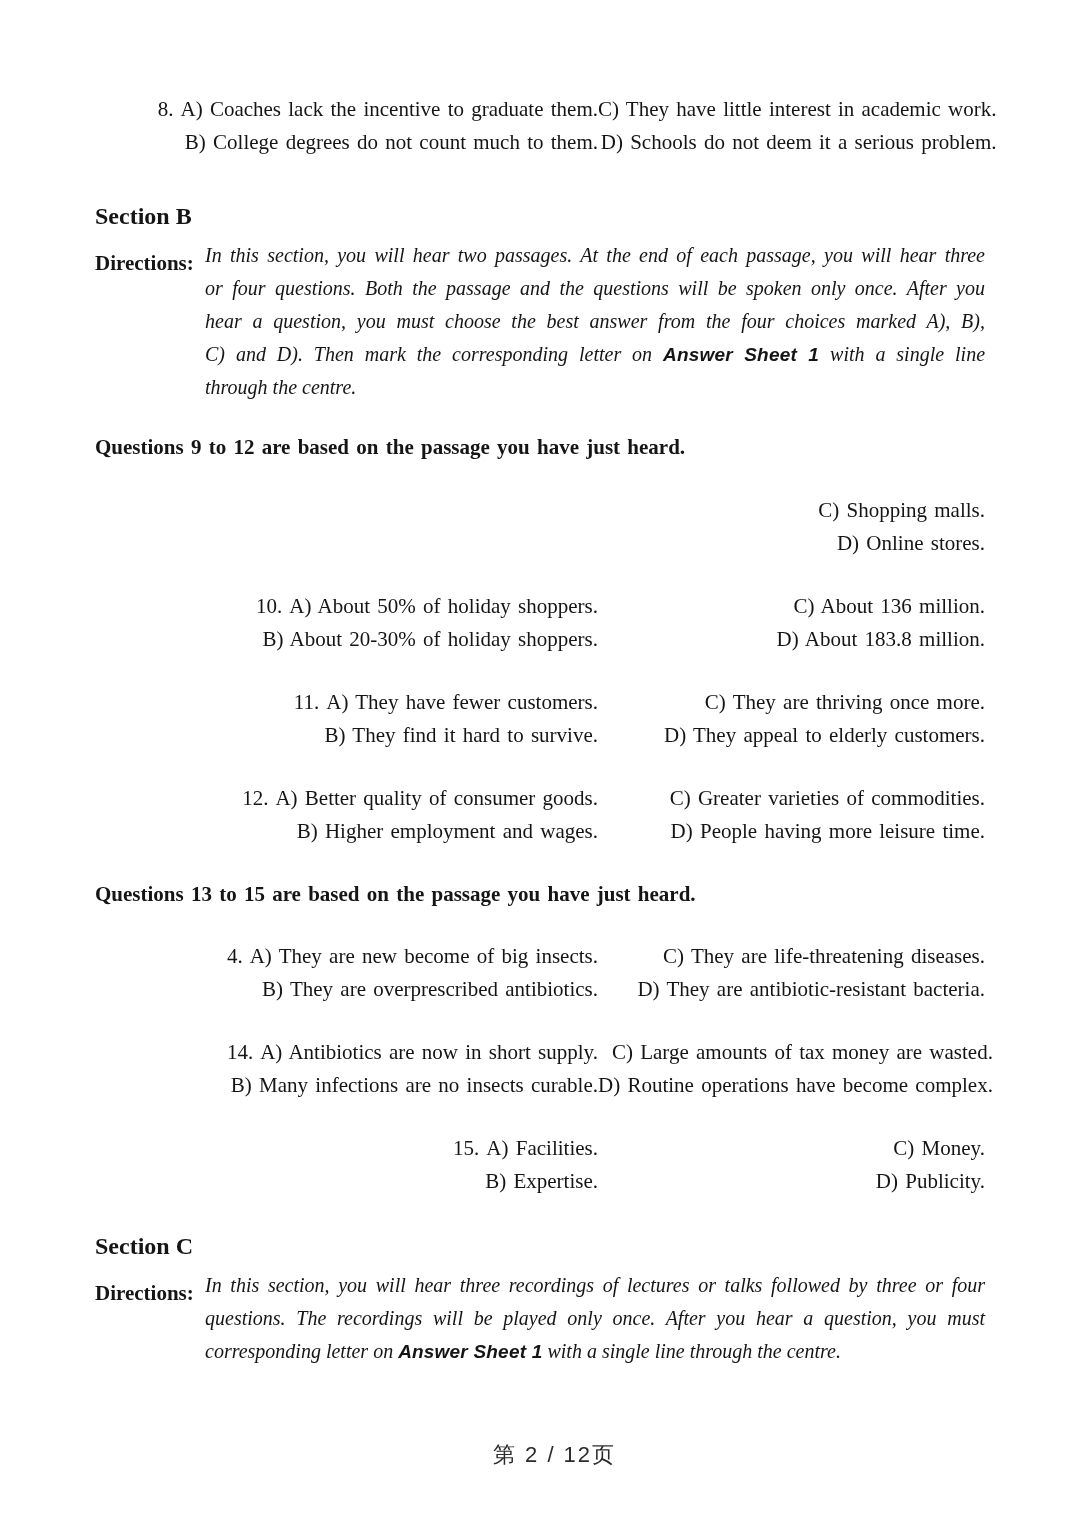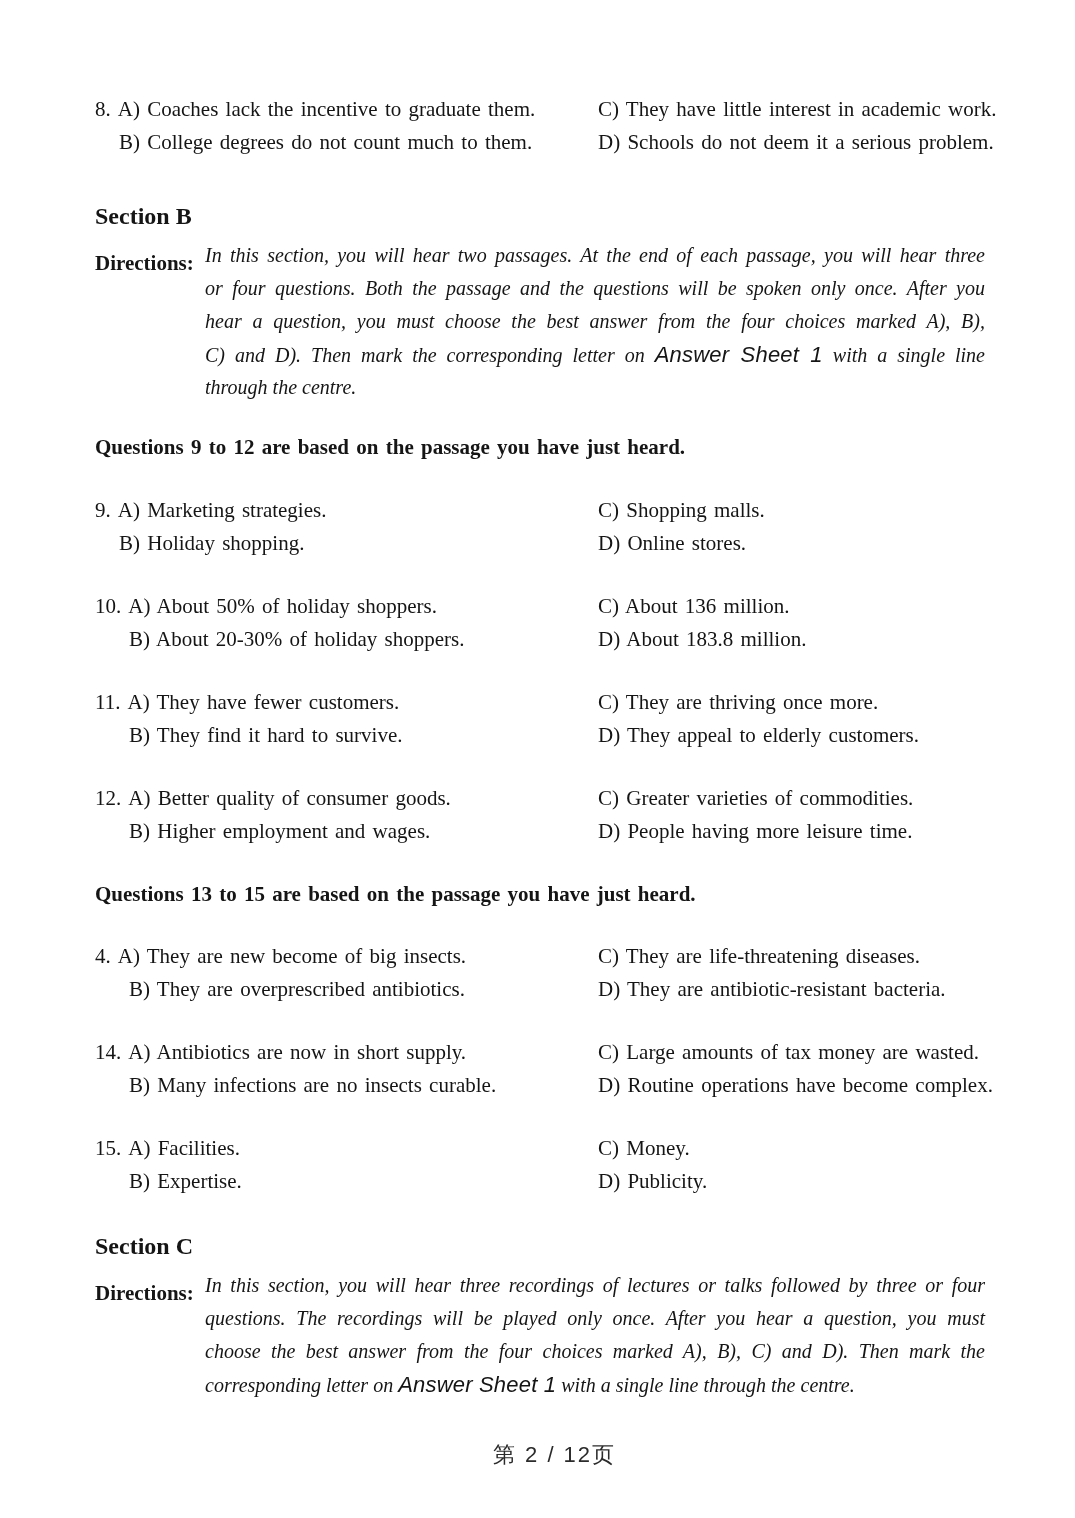--- a/index.html
+++ b/index.html
@@ -22,20 +22,21 @@
   
   .q { display: flex; margin-bottom: 30px; }
   .q-left { width: 503px; flex: none; }
   .q-right { flex: 1; }
   .q-line {
     height: 33px;
     line-height: 33px;
     white-space: nowrap;
     font-size: 21px;
     word-spacing: 2px;
+    text-align: right;
   }
   .qnum { display: inline-block; margin-right: 7px; }
   .q .q-left .cont { padding-left: 24px; }
   .q.two .q-left .cont { padding-left: 34px; }
   
   .section-title {
     font-size: 24px;
     font-weight: bold;
     line-height: 36px;
     height: 36px;
@@ -69,23 +70,23 @@
   .dir-line {
     font-style: italic;
     font-size: 20px;
     line-height: 33px;
     height: 33px;
     white-space: nowrap;
   }
   .dir-line.just { text-align: justify; text-align-last: justify; }
   .answer-sheet {
     font-family: "Liberation Sans", sans-serif;
-    font-weight: normal;
+    font-weight: bold;
     font-style: italic;
-    font-size: 22px;
+    font-size: 19px;
     letter-spacing: 0.2px;
   }
   .sec-c-title { margin-top: 0; }
   
   .footer {
     position: absolute;
     left: 17px;
     top: 1440px;
     width: 100%;
     text-align: center;
@@ -118,24 +119,20 @@
       <div class="dir-line just">In this section, you will hear two passages. At the end of each passage, you will hear three</div>
       <div class="dir-line just">or four questions. Both the passage and the questions will be spoken only once. After you</div>
       <div class="dir-line just">hear a question, you must choose the best answer from the four choices marked A), B),</div>
       <div class="dir-line just"><span>C) and D). Then mark the corresponding letter on </span><span class="answer-sheet">Answer Sheet 1</span><span> with a single line</span></div>
       <div class="dir-line">through the centre.</div>
     </div>
 
     <div class="group-heading">Questions 9 to 12 are based on the passage you have just heard.</div>
 
     <div class="q">
-      <div class="q-left">
-        <div class="q-line"><span class="qnum">9.</span><span>A) Marketing strategies.</span></div>
-        <div class="q-line cont">B) Holiday shopping.</div>
-      </div>
       <div class="q-right">
         <div class="q-line">C) Shopping malls.</div>
         <div class="q-line">D) Online stores.</div>
       </div>
     </div>
 
     <div class="q two">
       <div class="q-left">
         <div class="q-line"><span class="qnum">10.</span><span>A) About 50% of holiday shoppers.</span></div>
         <div class="q-line cont">B) About 20-30% of holiday shoppers.</div>
@@ -201,20 +198,19 @@
         <div class="q-line">C) Money.</div>
         <div class="q-line">D) Publicity.</div>
       </div>
     </div>
 
     <div class="section-title sec-c-title">Section C</div>
     <div class="dir">
       <span class="dir-label">Directions:</span>
       <div class="dir-line just">In this section, you will hear three recordings of lectures or talks followed by three or four</div>
       <div class="dir-line just">questions. The recordings will be played only once. After you hear a question, you must</div>
-      <div class="dir-line just">choose the best answer from the four choices marked A), B), C) and D). Then mark the</div>
       <div class="dir-line"><span>corresponding letter on </span><span class="answer-sheet">Answer Sheet 1</span><span> with a single line through the centre.</span></div>
     </div>
 
   </div>
 
   <div class="footer">第 2 / 12页</div>
 </div>
 
 </body></html>

